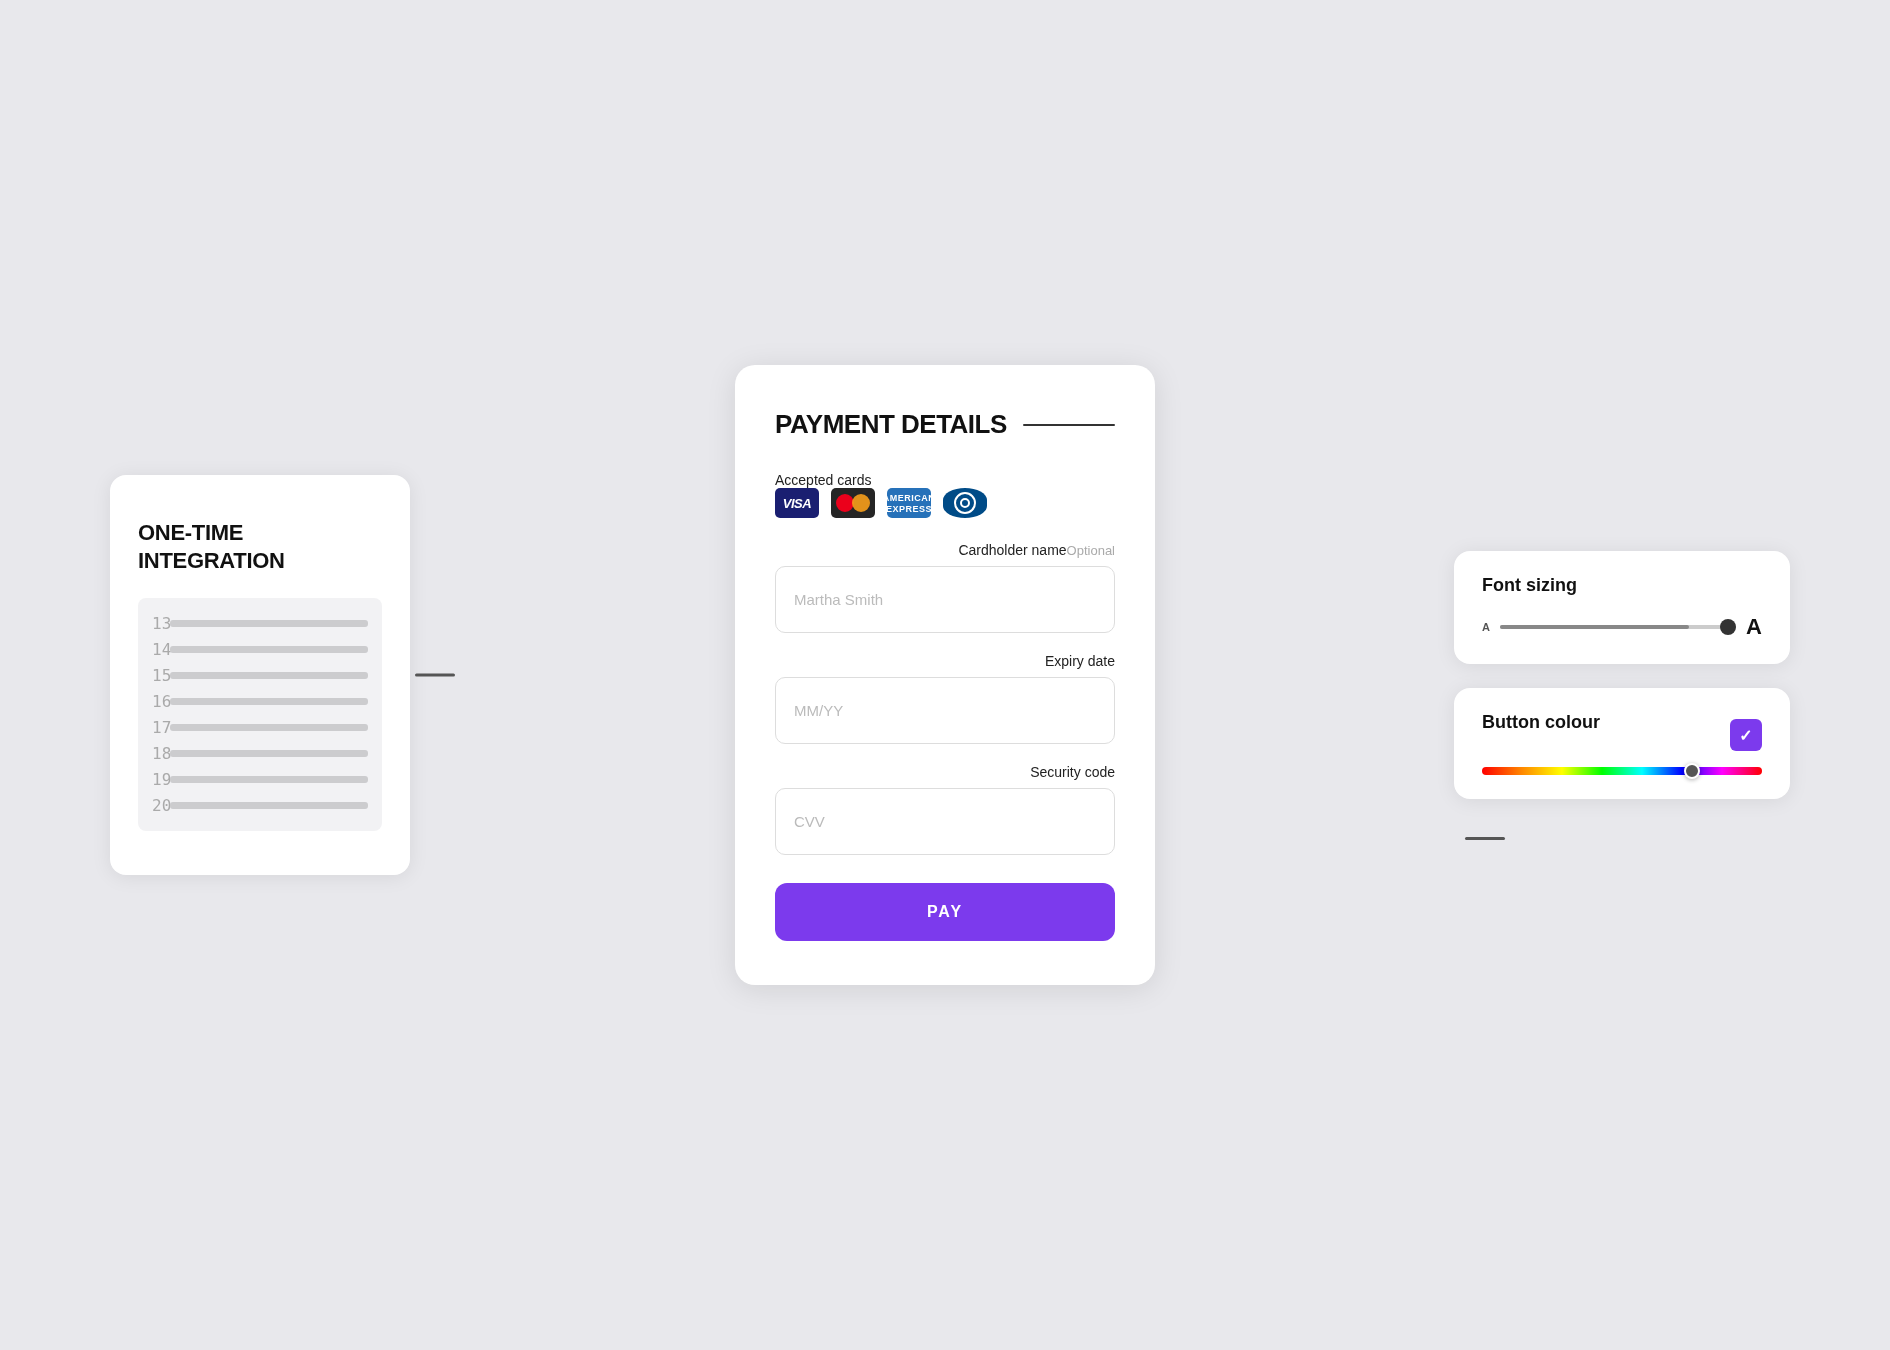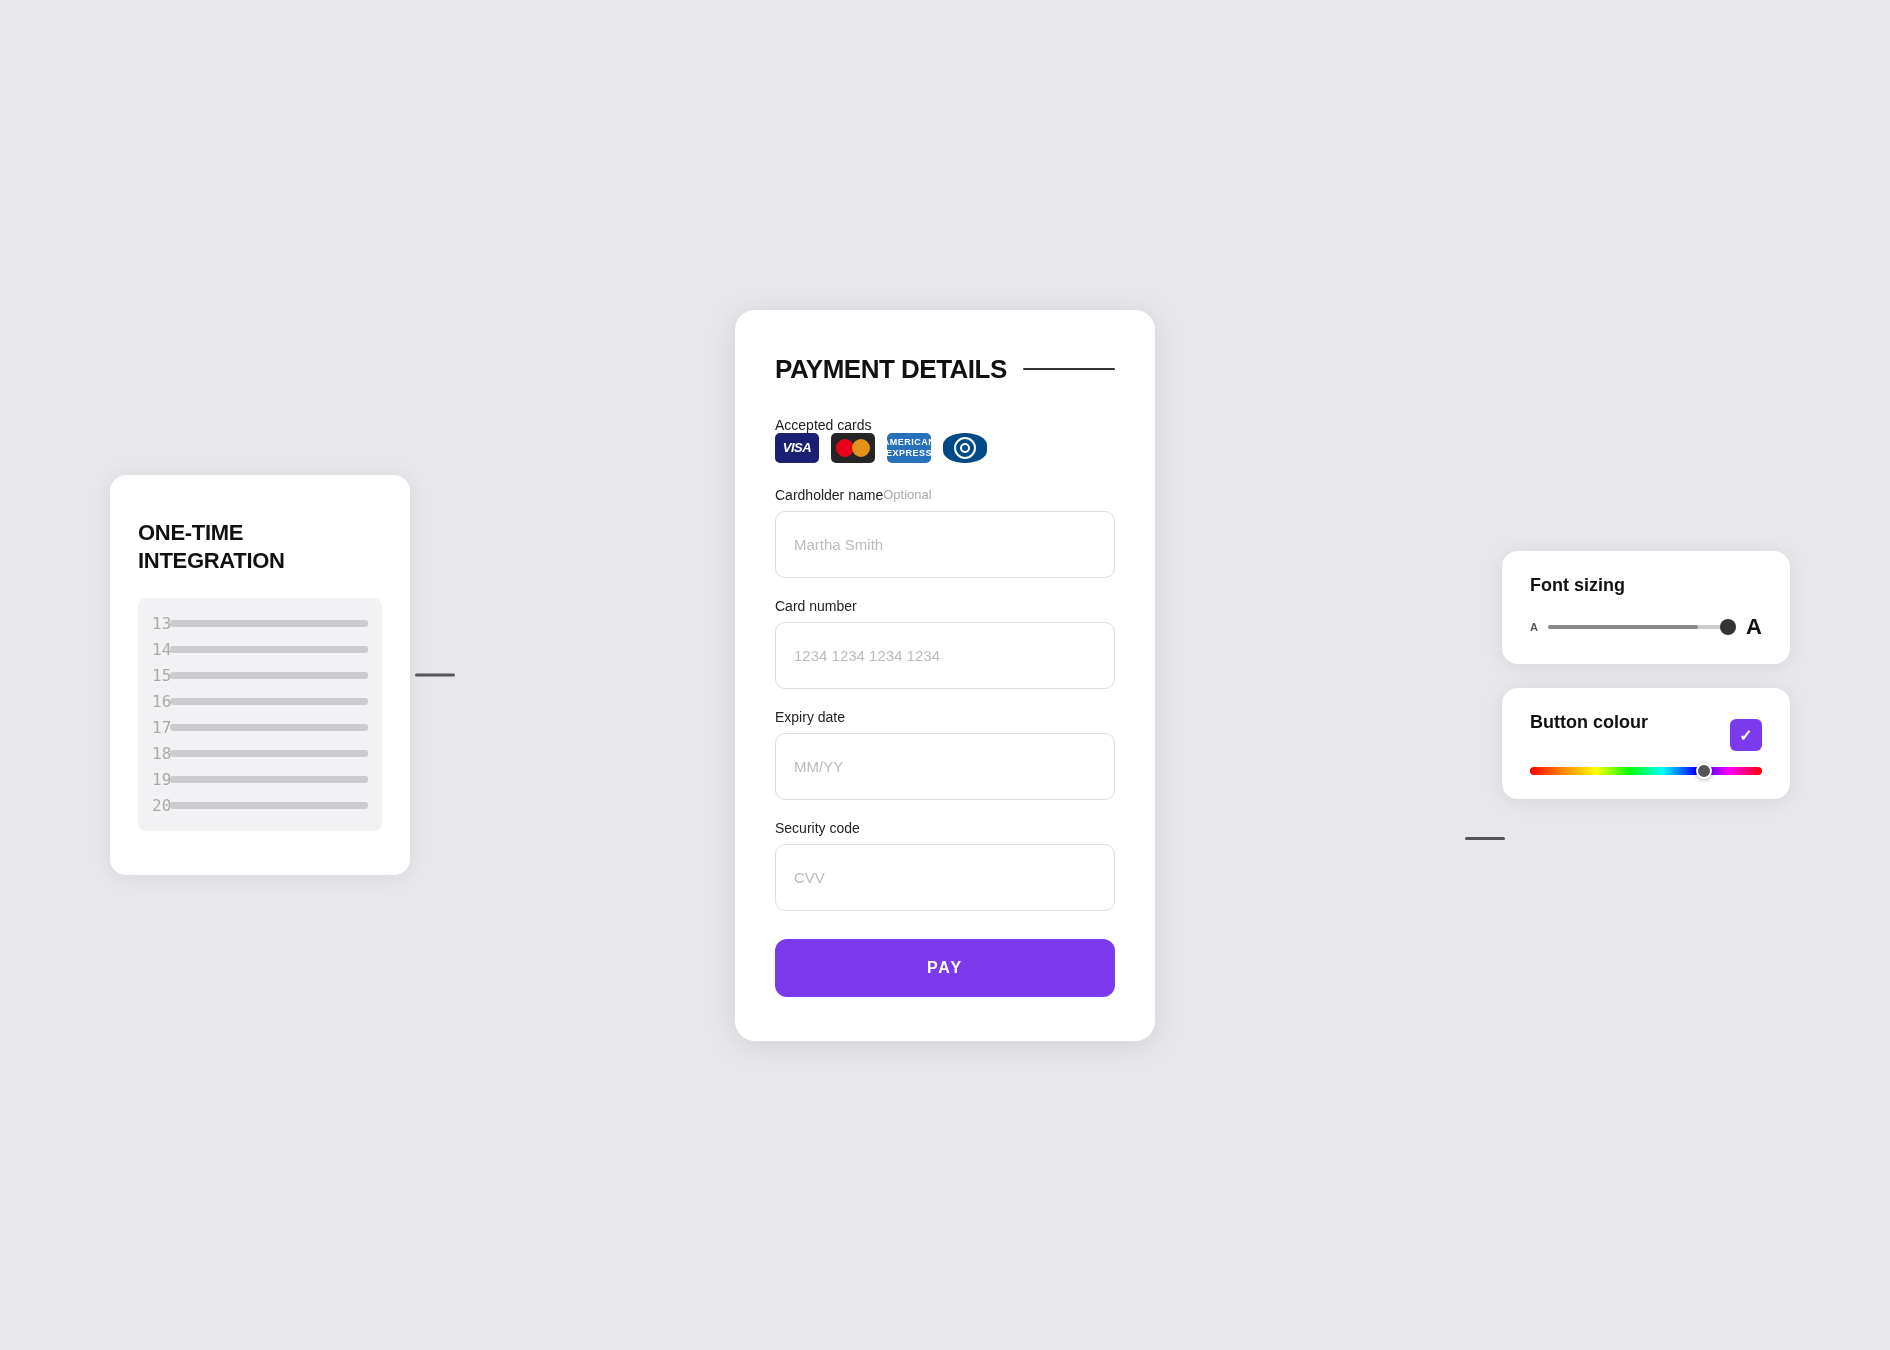--- a/index.html
+++ b/index.html
@@ -218,21 +218,21 @@
       border-radius: 50%;
       border: 2px solid #fff;
     }
 
     .field-group {
       margin-bottom: 20px;
     }
 
     .field-header {
       display: flex;
-      justify-content: flex-start;
+      justify-content: flex-end;
       align-items: center;
       margin-bottom: 8px;
     }
 
     .field-label {
       font-size: 14px;
       color: #222;
       font-weight: 500;
     }
 
@@ -280,21 +280,21 @@
       transform: translateY(-50%);
       display: flex;
       flex-direction: column;
       gap: 24px;
     }
 
     .right-card {
       background: #ffffff;
       border-radius: 16px;
       padding: 24px 28px;
-      width: 288px;
+      width: 336px;
       box-shadow: 0 2px 20px rgba(0,0,0,0.08);
     }
 
     .right-card-title {
       font-size: 18px;
       font-weight: 700;
       color: #111;
       margin-bottom: 18px;
     }
 
@@ -481,26 +481,20 @@
     
     <div class="field-group">
       <div class="field-header">
         <span class="field-label">Cardholder name</span>
         <span class="field-optional">Optional</span>
       </div>
       <input class="field-input" type="text" placeholder="Martha Smith" style="">
     </div>
 
     
-    <div class="field-group">
-      <div class="field-header">
-        <span class="field-label">Card number</span>
-      </div>
-      <input class="field-input" type="text" placeholder="1234 1234 1234 1234" style="">
-    </div>
 
     
     <div class="field-group">
       <div class="field-header">
         <span class="field-label">Expiry date</span>
       </div>
       <input class="field-input" type="text" placeholder="MM/YY" style="">
     </div>
 
     

